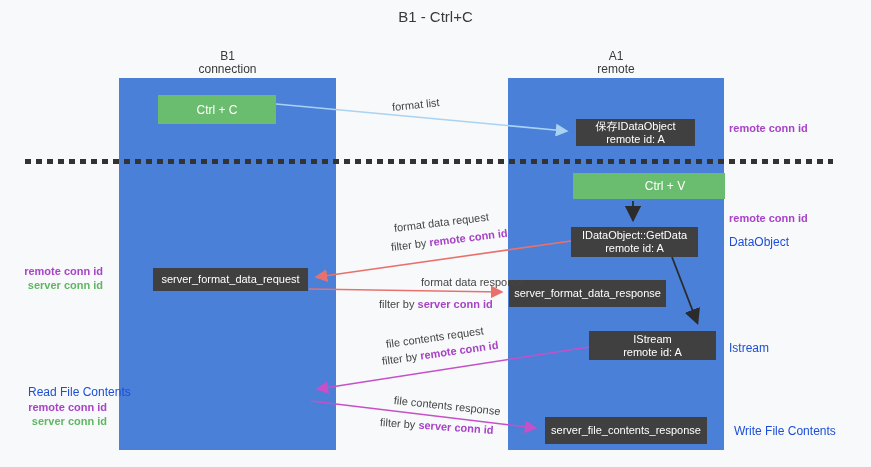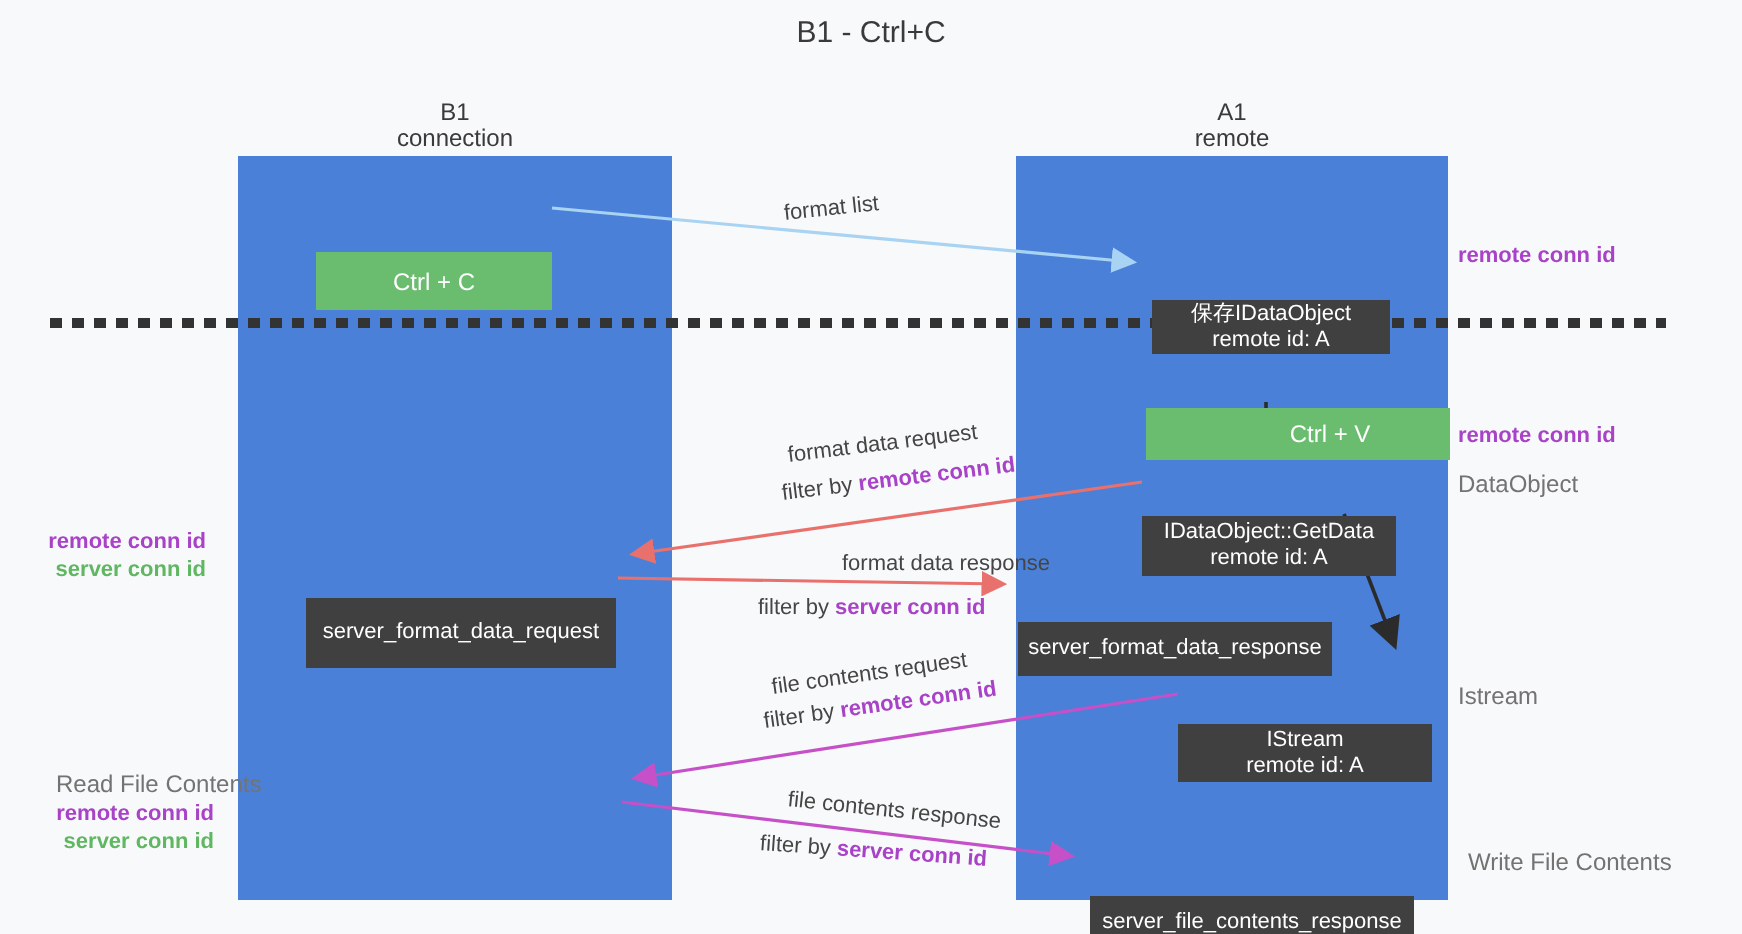--- a/index.html
+++ b/index.html
@@ -9,24 +9,24 @@
     font-family:Liberation Sans, sans-serif;
     color:#3c3c3c;
   }
   .title{position:absolute; left:0; top:7px; width:871px; text-align:center;
          font-size:15px; line-height:20px; color:#3a3a3a;}
   .colheader{position:absolute; top:50px; text-align:center; font-size:12px; line-height:13px; color:#3a3a3a;}
   .col{position:absolute; top:78px; width:217px; height:372px; background:#4a80d8;}
   .divider{position:absolute; left:25px; top:159px; width:808px; height:5px;
            background:repeating-linear-gradient(90deg,#333 0 6px, transparent 6px 11px);}
   .node{position:absolute; display:flex; flex-direction:column; align-items:center;
-        justify-content:center; color:#fff; text-align:right; white-space:nowrap;margin-top:31px;}
+        justify-content:center; color:#fff; text-align:right; white-space:nowrap;}
   .node.green{background:#6abd6e; font-size:12px;}
   .node.orange{background:#404040; font-size:11px; line-height:13px;}
-  .sidelabel{position:absolute; font-size:12px; color:#737373; white-space:nowrap;}
+  .sidelabel{position:absolute; font-size:12px; color:#1d4ed8; white-space:nowrap;}
   .plabel{color:#a843c8; font-weight:bold; font-size:11px; line-height:13.5px; white-space:nowrap;}
   .glabel{color:#5fb762; font-weight:bold; font-size:11px; line-height:13.5px; white-space:nowrap;}
   .leftpair{position:absolute; text-align:right;}
   .cap{position:absolute; font-size:11px; color:#454545; white-space:nowrap; transform-origin:left center;}
   .cap .hl{color:#a843c8; font-weight:bold;}
   #arrows{position:absolute; left:0; top:0; pointer-events:none;}
 </style>
 </head>
 <body>
 
@@ -85,21 +85,21 @@
 
   <div class="node green" style="left:573px; top:173px; width:120px; height:26px;padding-left:32px;">
     <div>Ctrl + V</div>
   </div>
 
   <div class="node orange" style="left:571px; top:227px; width:127px; height:30px;">
     <div>IDataObject::GetData</div>
     <div>remote id: A</div>
   </div>
 
-  <div class="node orange" style="left:153px; top:268px; width:155px; height:35px;">
+  <div class="node orange" style="left:153px; top:268px; width:155px; height:23px;">
     <div>server_format_data_request</div>
   </div>
 
   <div class="node orange" style="left:509px; top:280px; width:157px; height:27px;">
     <div>server_format_data_response</div>
   </div>
 
   <div class="node orange" style="left:589px; top:331px; width:127px; height:29px;">
     <div>IStream</div>
     <div>remote id: A</div>

